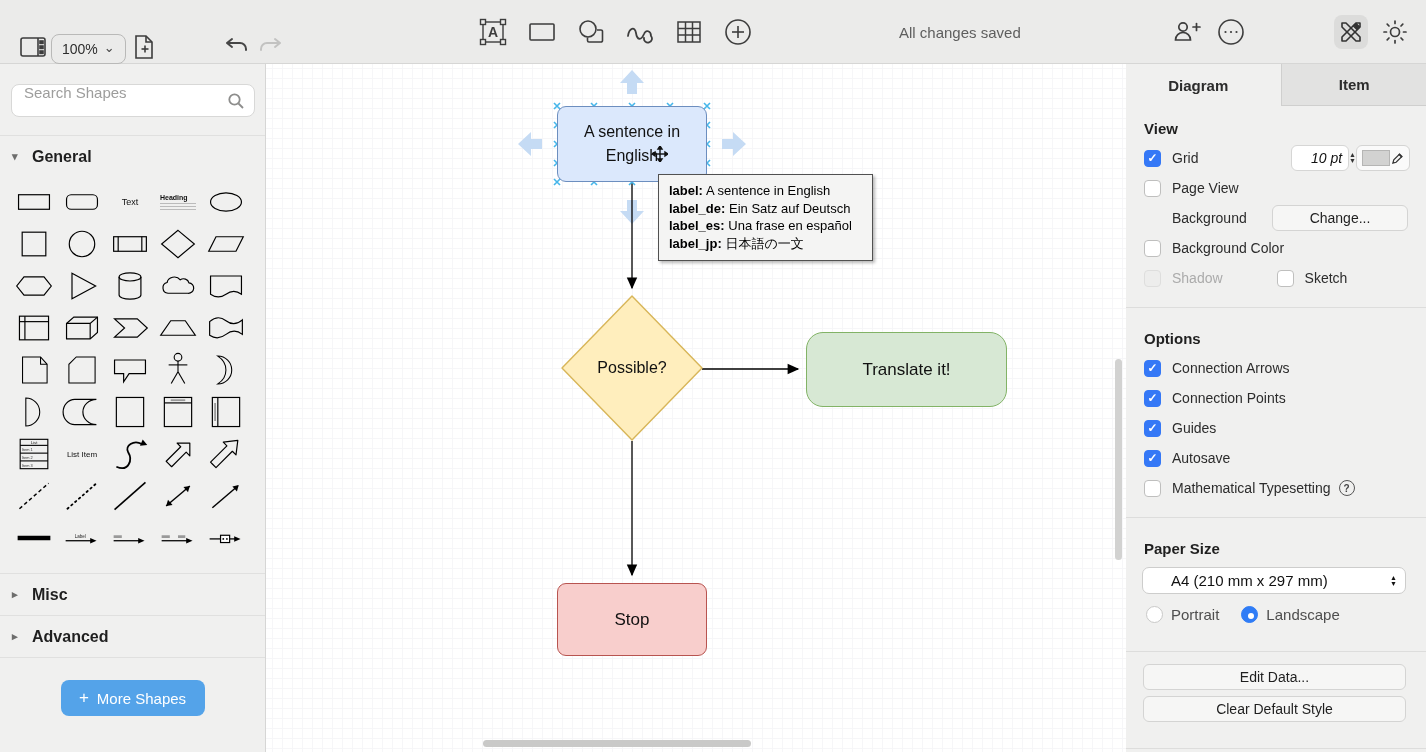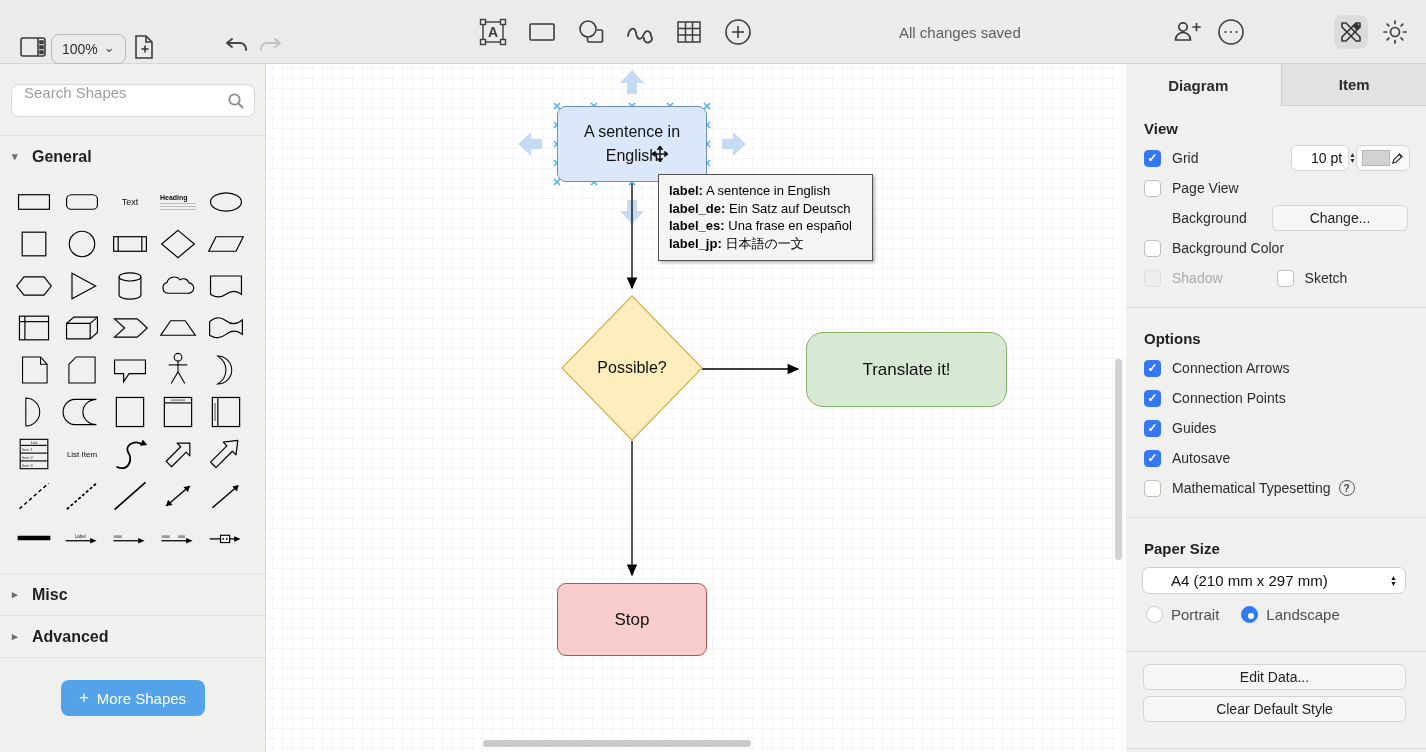--- a/index.html
+++ b/index.html
@@ -61,21 +61,21 @@
   .p-section { padding:0 0 6px 0; }
   .p-heading { font-weight:700; font-size:15px; padding:14px 0 6px 18px; color:#1f1f1f; }
   .p-row { display:flex; align-items:center; min-height:30px; padding-left:18px; }
   .cb { width:17px; height:17px; border-radius:4px; border:1px solid #bfbfbe; background:#fff; display:flex; align-items:center; justify-content:center; flex:none; cursor:pointer; }
   .cb.checked { background:#3578f6; border-color:#3578f6; }
   .cb .mark { color:#fff; font-size:12px; font-weight:700; line-height:1; }
   .cb.disabled { background:#ededec; border-color:#dededd; }
   .cb-label { margin-left:11px; }
   .lbl-dim { color:#ababab; }
   .divider { height:1px; background:#dddddc; margin:8px 0; }
-  .grid-controls { margin-left:auto; margin-right:16px; display:flex; align-items:center; gap:0; }
+  .grid-controls { margin-left:auto; margin-right:16px; display:flex; align-items:center; gap:0;font-style:italic; }
   .pt-input { width:58px; height:26px; background:#fff; border:1px solid #d6d6d5; border-radius:6px; text-align:right; padding-right:6px; font-size:14px; color:#111; display:flex; align-items:center; justify-content:flex-end; }
   .stepper { display:flex; flex-direction:column; align-items:center; line-height:6px; cursor:pointer; }
   .stepper span { font-size:7px; color:#333; }
   .swatch-btn { width:54px; height:26px; background:#fafafa; border:1px solid #d4d4d3; border-radius:6px; display:flex; align-items:center; justify-content:space-between; padding:0 5px; cursor:pointer; }
   .swatch { width:28px; height:16px; background:#d2d2d1; border:1px solid #b5b5b4; }
   .indent-lbl { margin-left:28px; }
   .change-btn { margin-left:auto; margin-right:18px; width:136px; height:26px; background:#f6f6f5; border:1px solid #d4d4d3; border-radius:6px; font-size:14px; color:#1f1f1f; cursor:pointer; }
   .help { width:16px; height:16px; border:1.5px solid #555; border-radius:50%; font-size:10px; display:flex; align-items:center; justify-content:center; margin-left:8px; color:#444; font-weight:700; cursor:pointer; }
   .paper-select { margin:4px 20px 0 16px; height:27px; background:#fff; border:1px solid #cdcdcc; border-radius:7px; display:flex; align-items:center; padding:0 8px 0 28px; font-size:15px; color:#111; cursor:pointer; }
   .paper-select .arrows { margin-left:auto; display:flex; flex-direction:column; line-height:5.5px; }

